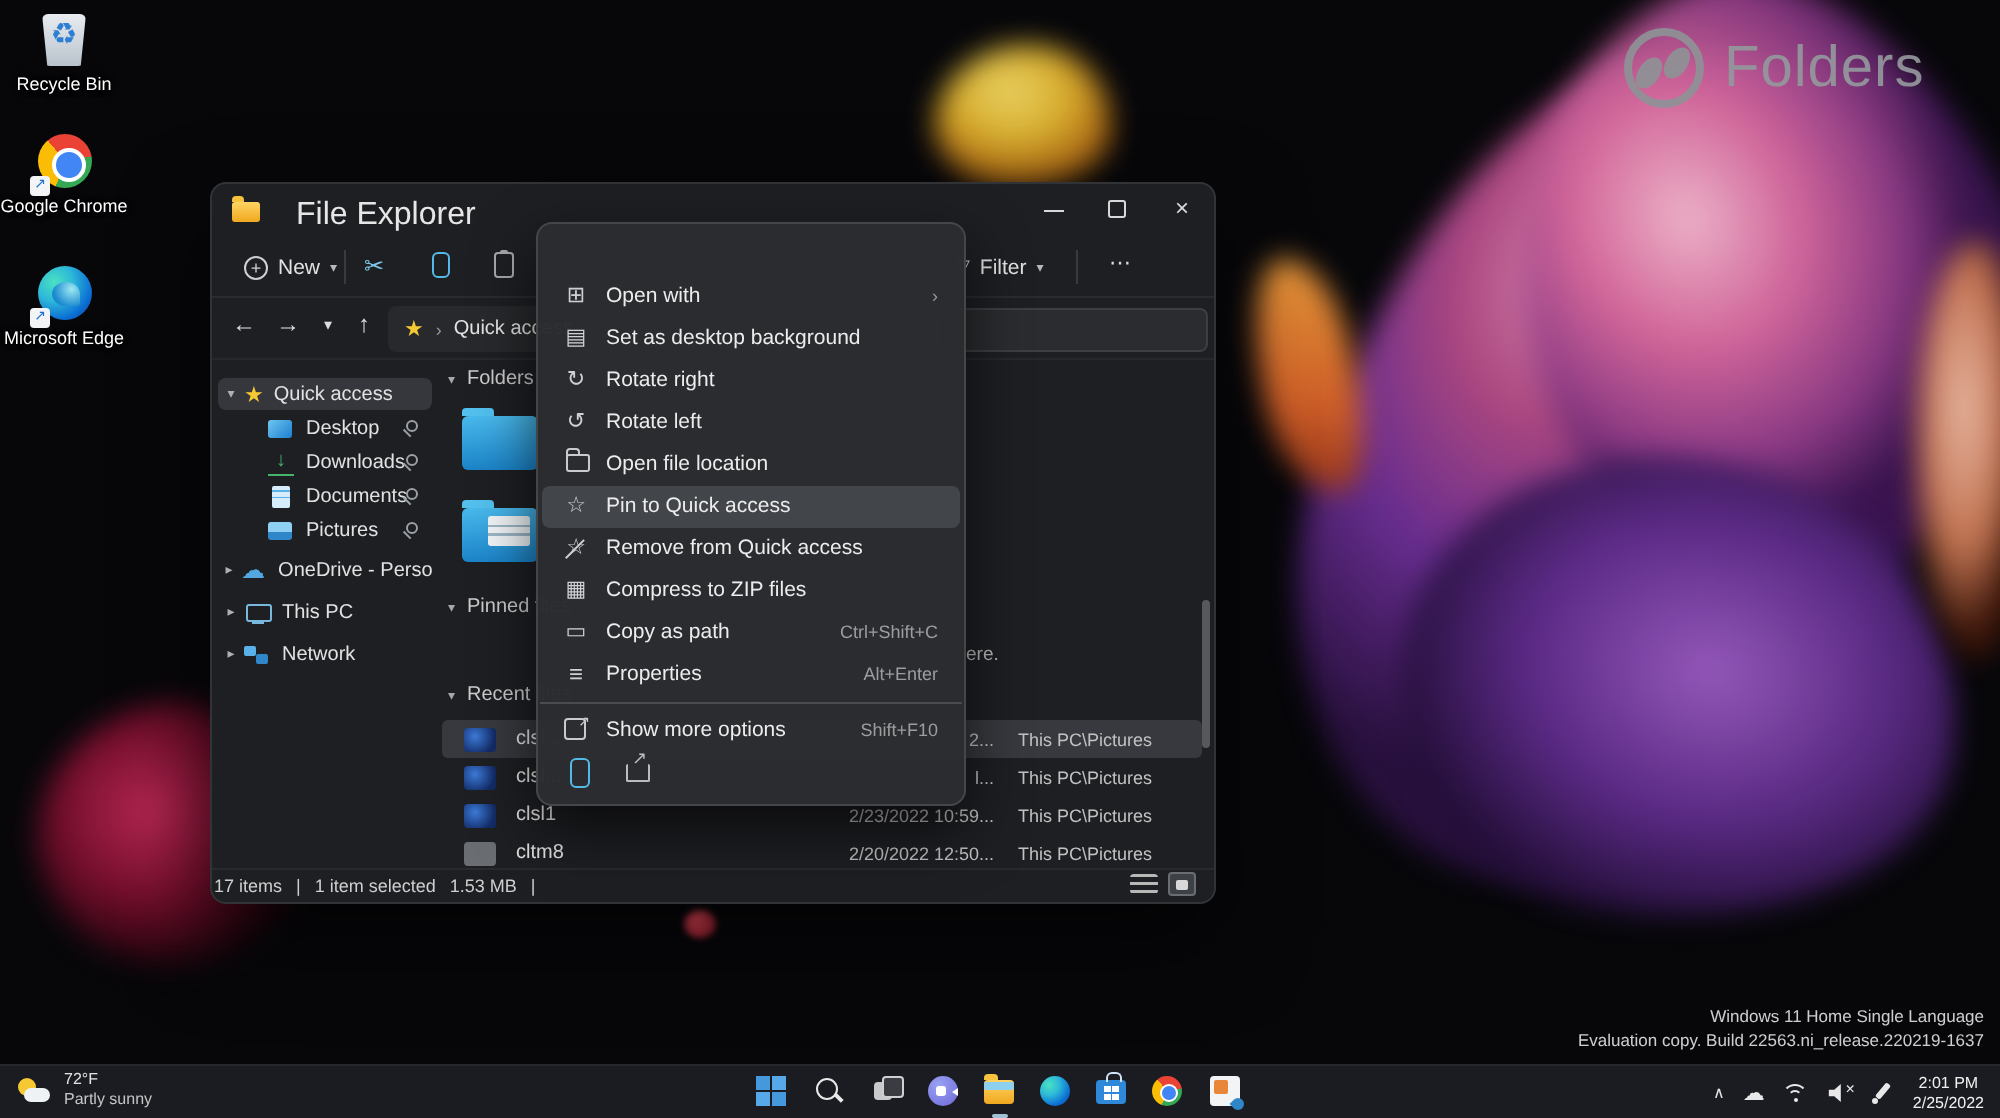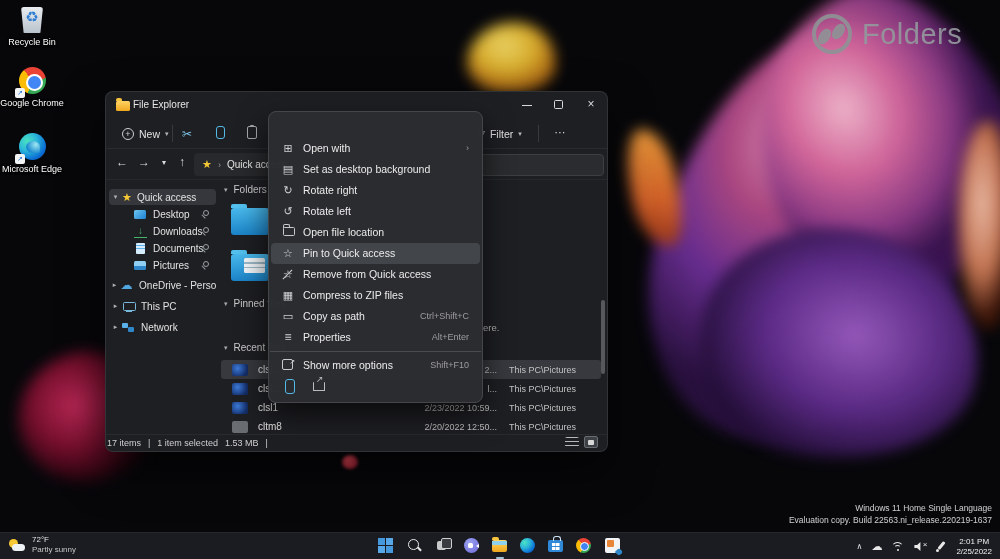--- a/index.html
+++ b/index.html
@@ -53,21 +53,21 @@
   .sc-arrow{position:absolute;left:-2px;bottom:-2px;width:10px;height:10px;background:#f2f4f6;border-radius:2px;
     font-size:7px;line-height:10px;color:#1d6fd4;text-align:center}
 
   
   .window{left:105px;top:91px;width:503px;height:361px;background:#1e1f23;border:1px solid rgba(255,255,255,.09);
     border-radius:8px;box-shadow:0 18px 44px rgba(0,0,0,.6);z-index:5}
   .titlebar{position:absolute;left:0;top:0;right:0;height:26px}
   .tb-foldericon{position:absolute;left:10px;top:9px;width:14px;height:10px;border-radius:1.5px;
     background:linear-gradient(180deg,#ffd463,#f0a81f)}
   .tb-foldericon::before{content:"";position:absolute;left:0;top:-3px;width:6px;height:3px;background:#f7c23d;border-radius:2px 2px 0 0}
-  .tb-title{position:absolute;left:27px;top:7px;font-size:10px;color:#e6e6e6}
+  .tb-title{position:absolute;left:42px;top:7px;font-size:16px;color:#e6e6e6}
   .winctl{position:absolute;top:0;width:32px;height:26px;cursor:default}
   .winctl.min{right:64px}.winctl.max{right:32px}.winctl.close{right:0}
   .winctl .bar{position:absolute;left:11px;top:13px;width:10px;height:1.2px;background:#d8d8d8}
   .winctl .sq{position:absolute;left:11px;top:8px;width:9px;height:9px;border:1.2px solid #d8d8d8;border-radius:1.5px}
   .winctl .x{position:absolute;left:0;top:5px;width:32px;text-align:center;font-size:12px;color:#d8d8d8}
 
   .toolbar{position:absolute;left:0;top:26px;right:0;height:31px;border-bottom:1px solid rgba(255,255,255,.055)}
   .newbtn{position:absolute;left:8px;top:5px;height:21px;padding:0 8px;display:flex;align-items:center;gap:5px;border-radius:4px}
   .plus-circ{width:12px;height:12px;border:1.1px solid #cfd0d2;border-radius:50%;color:#cfd0d2;font-size:9px;line-height:10px;text-align:center}
   .newbtn .t{font-size:10.5px;color:#e2e2e2}

